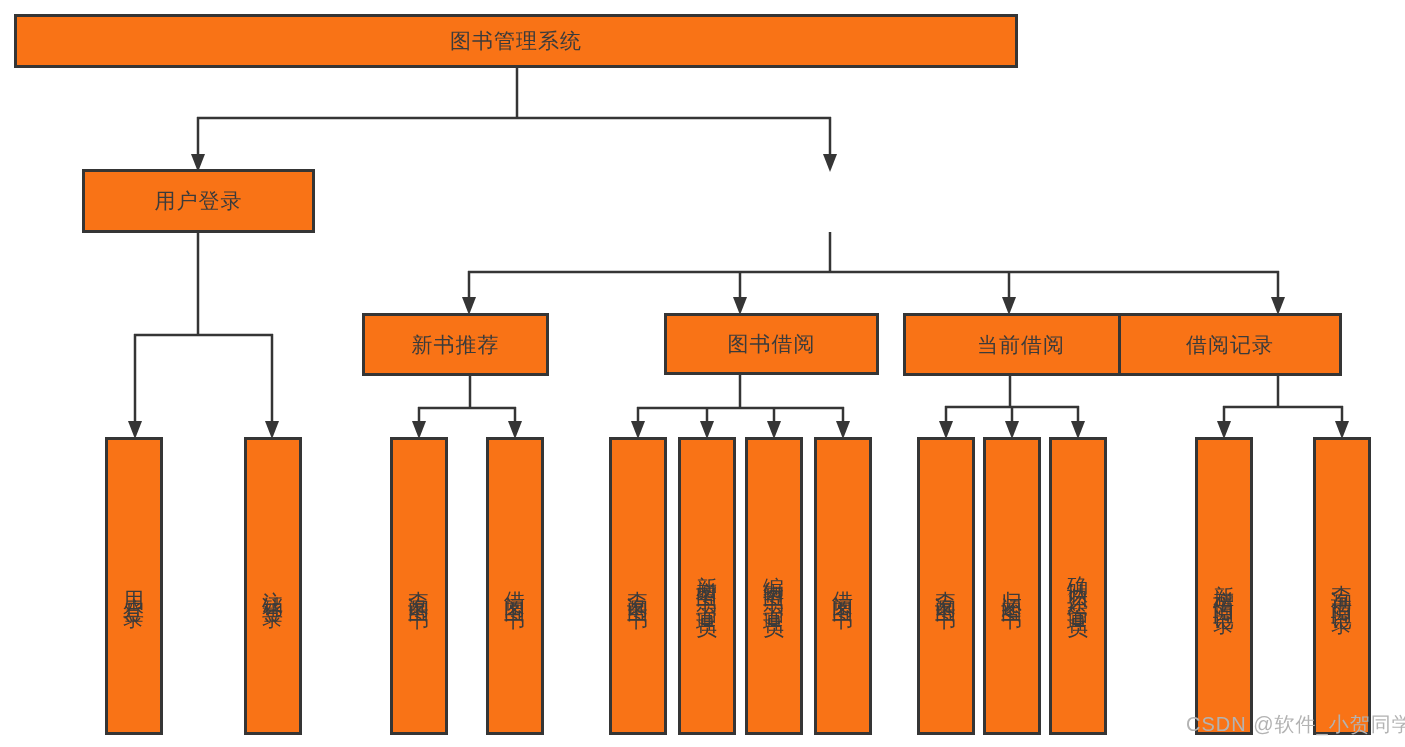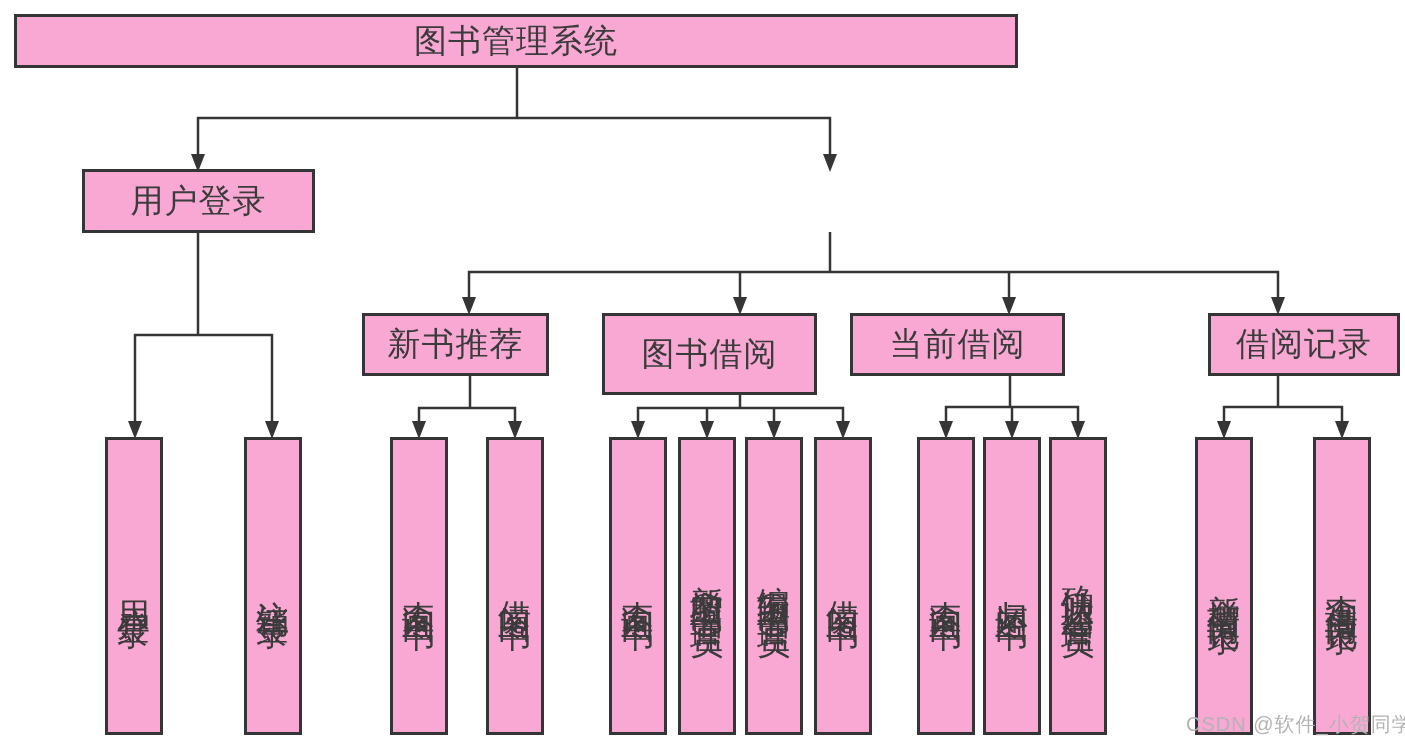--- a/index.html
+++ b/index.html
@@ -21,25 +21,25 @@
     position: absolute;
     left: 0; top: 0;
     width: 1405px; height: 747px;
   }
   svg.connectors line { stroke: var(--line); stroke-width: 2.5; }
   svg.connectors polygon { fill: var(--line); }
   .box {
     position: absolute;
     box-sizing: border-box;
     border: 3px solid var(--line);
-    background: #f9a8d4;
+    background: #f97316;
     display: flex;
     align-items: center;
     justify-content: center;
-    font-size: 33px;
+    font-size: 21px;
     letter-spacing: 1px;
     white-space: nowrap;
   }
   .leaf {
     writing-mode: vertical-rl;
     letter-spacing: 6px;
     white-space: normal;
     line-height: 1;
   }
   .watermark {
@@ -117,23 +117,23 @@
     <polygon points="1217,421 1231,421 1224,439"></polygon>
     <line x1="1342" y1="406" x2="1342" y2="424"></line>
     <polygon points="1335,421 1349,421 1342,439"></polygon>
   </svg>
 
   <div class="box" style="left:14px;top:14px;width:1004px;height:54px">图书管理系统</div>
 
   <div class="box" style="left:82px;top:169px;width:233px;height:64px">用户登录</div>
 
   <div class="box" style="left:362px;top:313px;width:187px;height:63px">新书推荐</div>
-  <div class="box" style="left:602px;top:313px;width:215px;height:82px">图书借阅</div>
-  <div class="box" style="left:850px;top:313px;width:215px;height:63px">当前借阅</div>
-  <div class="box" style="left:1208px;top:313px;width:192px;height:63px">借阅记录</div>
+  <div class="box" style="left:664px;top:313px;width:215px;height:62px">图书借阅</div>
+  <div class="box" style="left:903px;top:313px;width:236px;height:63px">当前借阅</div>
+  <div class="box" style="left:1118px;top:313px;width:224px;height:63px">借阅记录</div>
 
   <div class="box leaf" style="left:105px;top:437px;width:58px;height:298px">用户登录</div>
   <div class="box leaf" style="left:244px;top:437px;width:58px;height:298px">注销登录</div>
 
   <div class="box leaf" style="left:390px;top:437px;width:58px;height:298px">查询图书</div>
   <div class="box leaf" style="left:486px;top:437px;width:58px;height:298px">借阅图书</div>
 
   <div class="box leaf" style="left:609px;top:437px;width:58px;height:298px">查询图书</div>
   <div class="box leaf" style="left:678px;top:437px;width:58px;height:298px">新增图书（管理员）</div>
   <div class="box leaf" style="left:745px;top:437px;width:58px;height:298px">编辑图书（管理员）</div>

